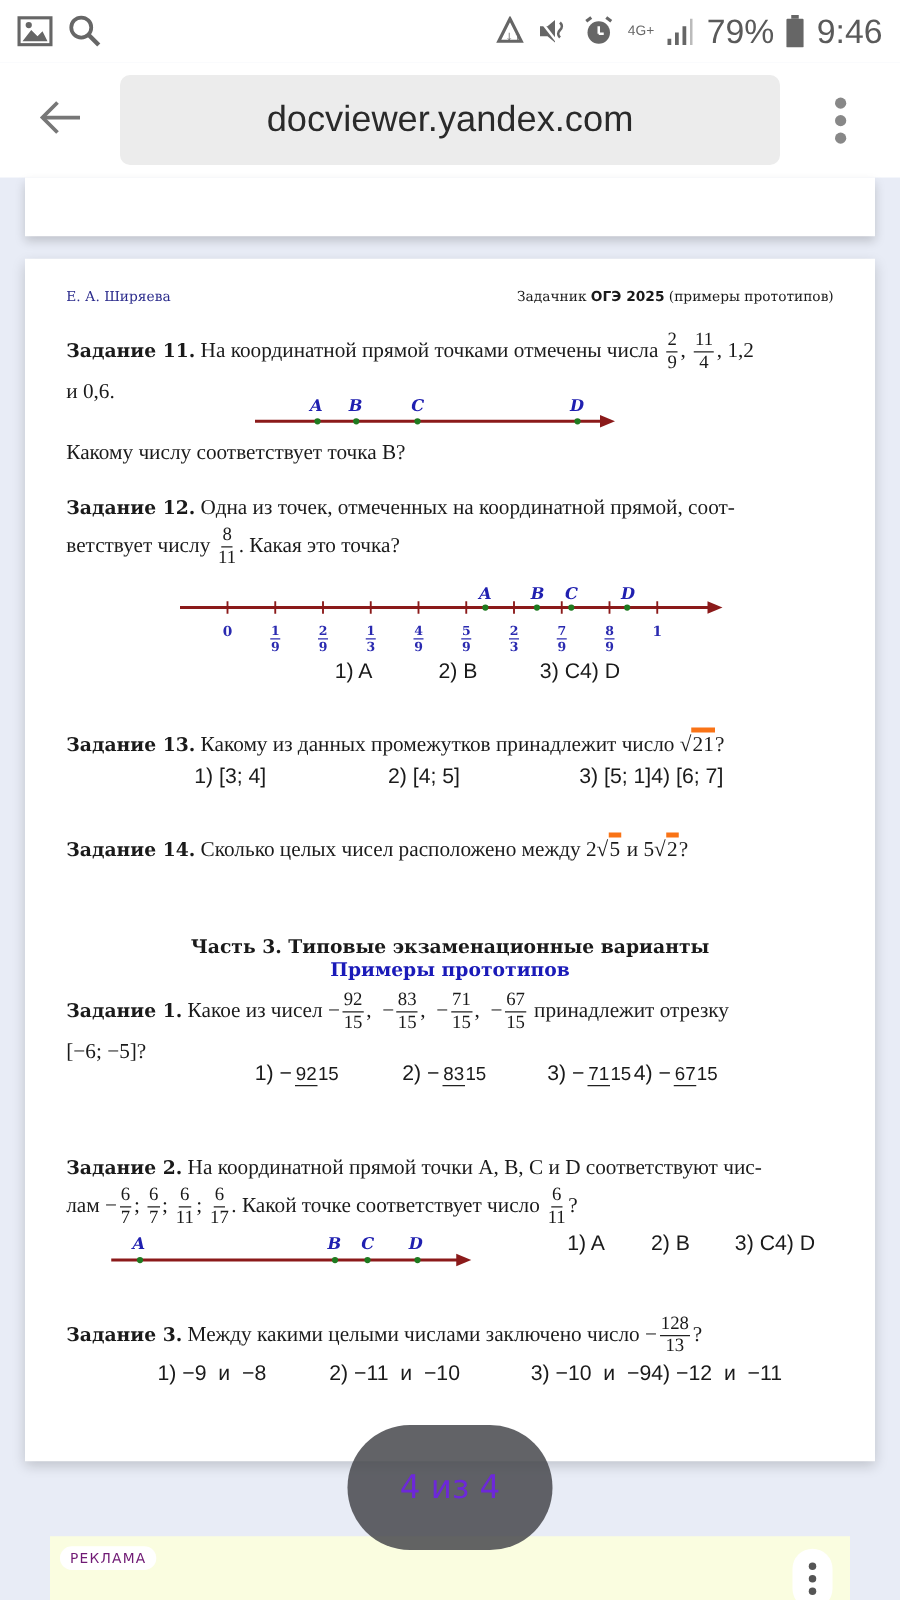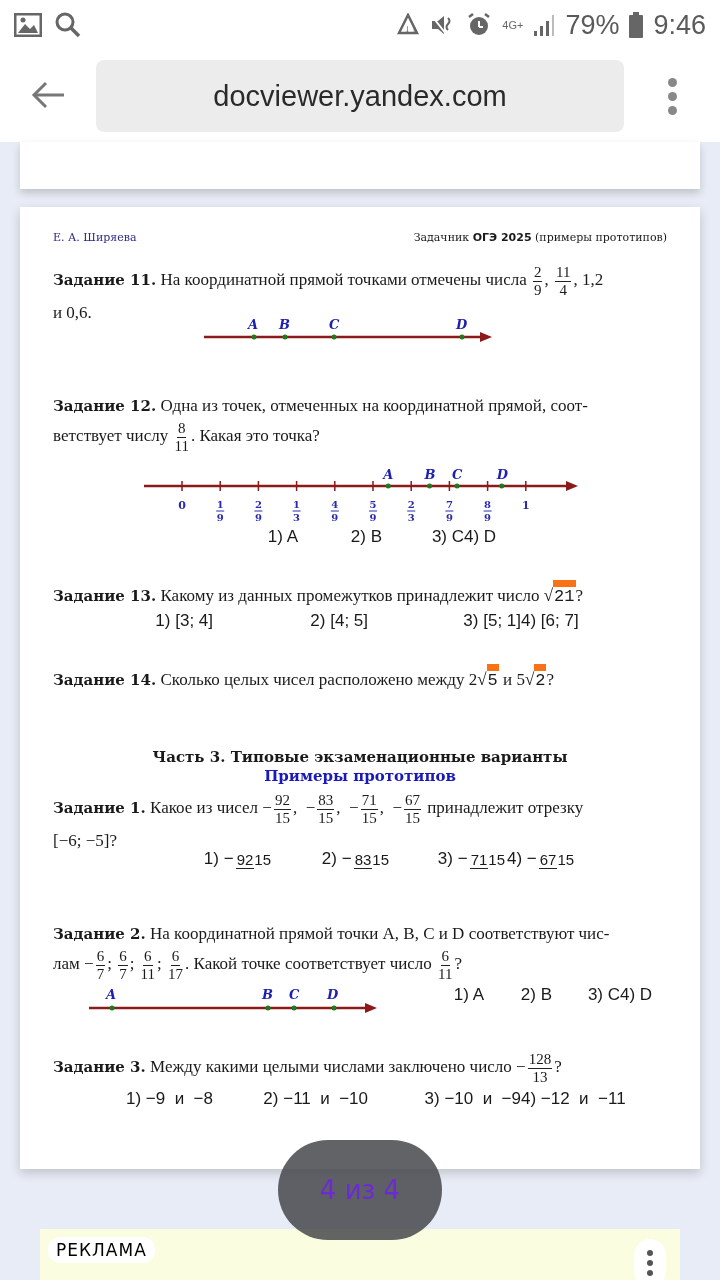--- a/index.html
+++ b/index.html
@@ -23,33 +23,33 @@
   .page { position: absolute; top: 207px; left: 20px; width: 680px; height: 962px; background: #fff; box-shadow: 0 4px 10px rgba(0,0,0,0.18); font-family: "DejaVu Serif", serif; color: #1a1a1a; }
   .pagehdr { position: absolute; top: 24px; left: 33px; right: 33px; display: flex; justify-content: space-between; font-size: 11px; }
   .pagehdr .author { color: #2b2b8c; }
   .pagehdr b { font-family: "DejaVu Sans", sans-serif; }
 
   .t { position: absolute; left: 33px; right: 30px; font-size: 15.5px; line-height: 30px; font-family: "Liberation Serif", serif; font-size: 17px; }
   .t b.lab { font-family: "DejaVu Serif", serif; font-weight: bold; font-size: 15px; }
   .frac { display: inline-flex; flex-direction: column; align-items: center; vertical-align: middle; line-height: 1; font-size: 15px; margin: 0 2px; }
   .frac .num { border-bottom: 1px solid #222; padding: 0 1px 1px; }
   .frac .den { padding-top: 1px; }
-  .sqrt { border-top: 7px solid #f97316; padding: 0 1px; font-family: Liberation Mono, monospace; }
+  .sqrt { border-top: 4px solid #f97316; padding: 0 1px; }
   .opts { position: absolute; display: flex; font-family: Liberation Sans, sans-serif; font-size: 17px; text-align: right; }
   .opts span { display: inline-block; }
 
   .center { position: absolute; left: 0; right: 0; text-align: center; font-family: "DejaVu Serif", serif; font-weight: bold; font-size: 15px; }
   .blue { color: #1a1ab8; }
 
   svg text { font-family: "DejaVu Serif", serif; }
 
   .pager { position: absolute; top: 1140px; left: 278px; width: 164px; height: 100px; border-radius: 50px; background: rgba(70,72,76,0.85); color: #6d28d9; display: flex; align-items: center; justify-content: center; font-size: 26px; font-family: "DejaVu Sans", sans-serif; cursor: pointer; }
 
   .ad { position: absolute; top: 1229px; left: 40px; width: 640px; height: 60px; background: #fafde0; }
-  .ad-label { position: absolute; top: 8px; left: 8px; background: #fff; border-radius: 12px; padding: 3px 8px; font-size: 17px; letter-spacing: 1px; color: #000000; font-family: "DejaVu Sans", sans-serif; }
+  .ad-label { position: absolute; top: 8px; left: 8px; background: #fff; border-radius: 12px; padding: 3px 8px; font-size: 11px; letter-spacing: 1px; color: #701a75; font-family: "DejaVu Sans", sans-serif; }
   .ad-menu { position: absolute; top: 10px; right: 14px; width: 32px; height: 48px; background: #fff; border-radius: 16px; display: flex; flex-direction: column; align-items: center; justify-content: center; gap: 4px; cursor: pointer; }
   .ad-menu span { width: 6px; height: 6px; background: #555; border-radius: 50%; display: block; }
 </style>
 </head>
 <body>
 
 <div class="statusbar">
   <div class="left">
     <span class="sb-icon">
       <svg width="28" height="24" viewBox="0 0 28 24">
@@ -150,20 +150,21 @@
     <polygon points="292,25 280,20 280,30" fill="#8b1a1a"></polygon>
     <circle cx="54" cy="25" r="2.5" fill="#1f7a1f"></circle>
     <circle cx="85" cy="25" r="2.5" fill="#1f7a1f"></circle>
     <circle cx="134" cy="25" r="2.5" fill="#1f7a1f"></circle>
     <circle cx="262" cy="25" r="2.5" fill="#1f7a1f"></circle>
     <text x="48" y="17" font-size="13" font-style="italic" font-weight="bold" fill="#2020b0">A</text>
     <text x="79" y="17" font-size="13" font-style="italic" font-weight="bold" fill="#2020b0">B</text>
     <text x="129" y="17" font-size="13" font-style="italic" font-weight="bold" fill="#2020b0">C</text>
     <text x="256" y="17" font-size="13" font-style="italic" font-weight="bold" fill="#2020b0">D</text>
   </svg>
+  <div class="t" style="top:140px;">Какому числу соответствует точка B?</div>
 
   <div class="t" style="top:184px;">
     <b class="lab">Задание 12.</b><span> Одна из точек, отмеченных на координатной прямой, соот-</span><br>
     <span>ветствует числу </span><span class="frac">
         <span class="num">8</span>
         <span class="den">11</span>
       </span><span>. Какая это точка?</span>
   </div>
   <svg id="nl12" style="position:absolute;left:120px;top:255px;" width="450" height="60">
     <line x1="4" y1="24" x2="428" y2="24" stroke="#8b1a1a" stroke-width="2.5"></line>

